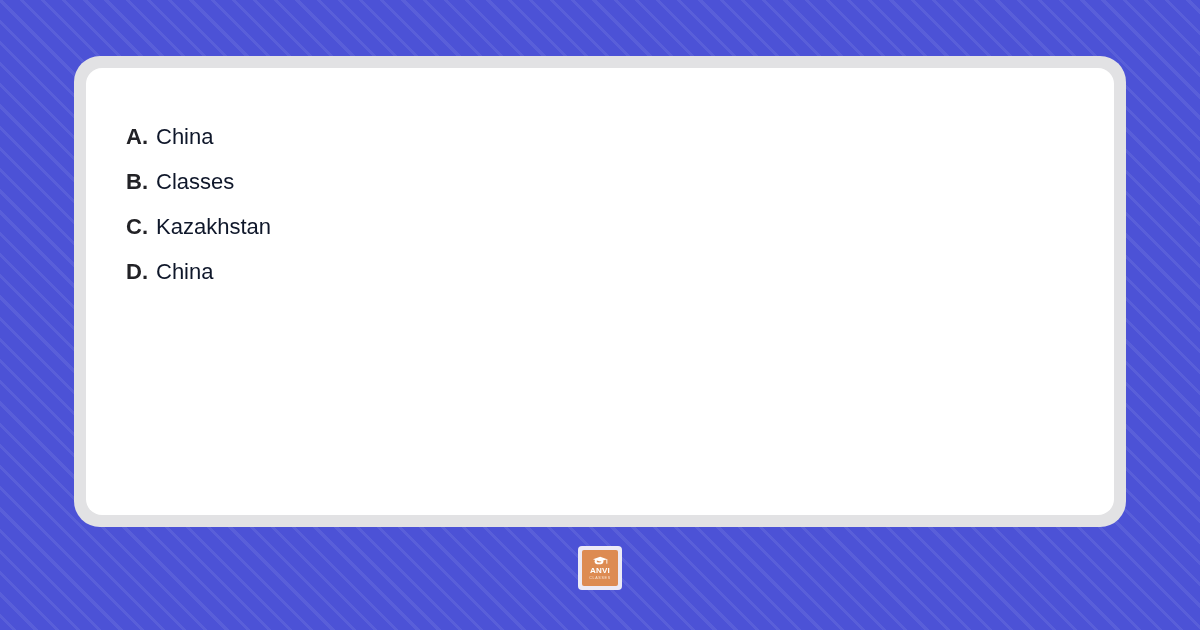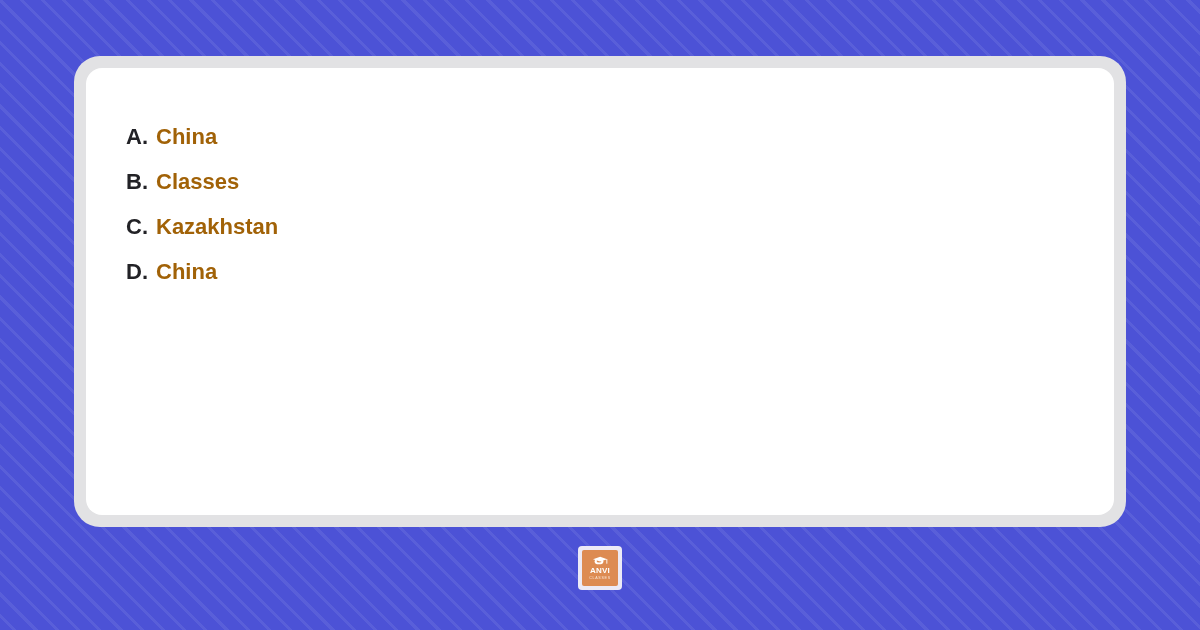--- a/index.html
+++ b/index.html
@@ -73,22 +73,22 @@
     padding-left: 4px;
   }
 
   .option-letter {
     font-weight: bold;
     margin-right: 8px;
     color: #222226;
   }
 
   .option-text {
-    font-weight: bold;
-    color: #a16207;
+    font-weight: normal;
+    color: #0f172a;
   }
 
   
   .footer {
     position: absolute;
     left: 0;
     right: 0;
     top: 546px;
     display: flex;
     justify-content: center;

